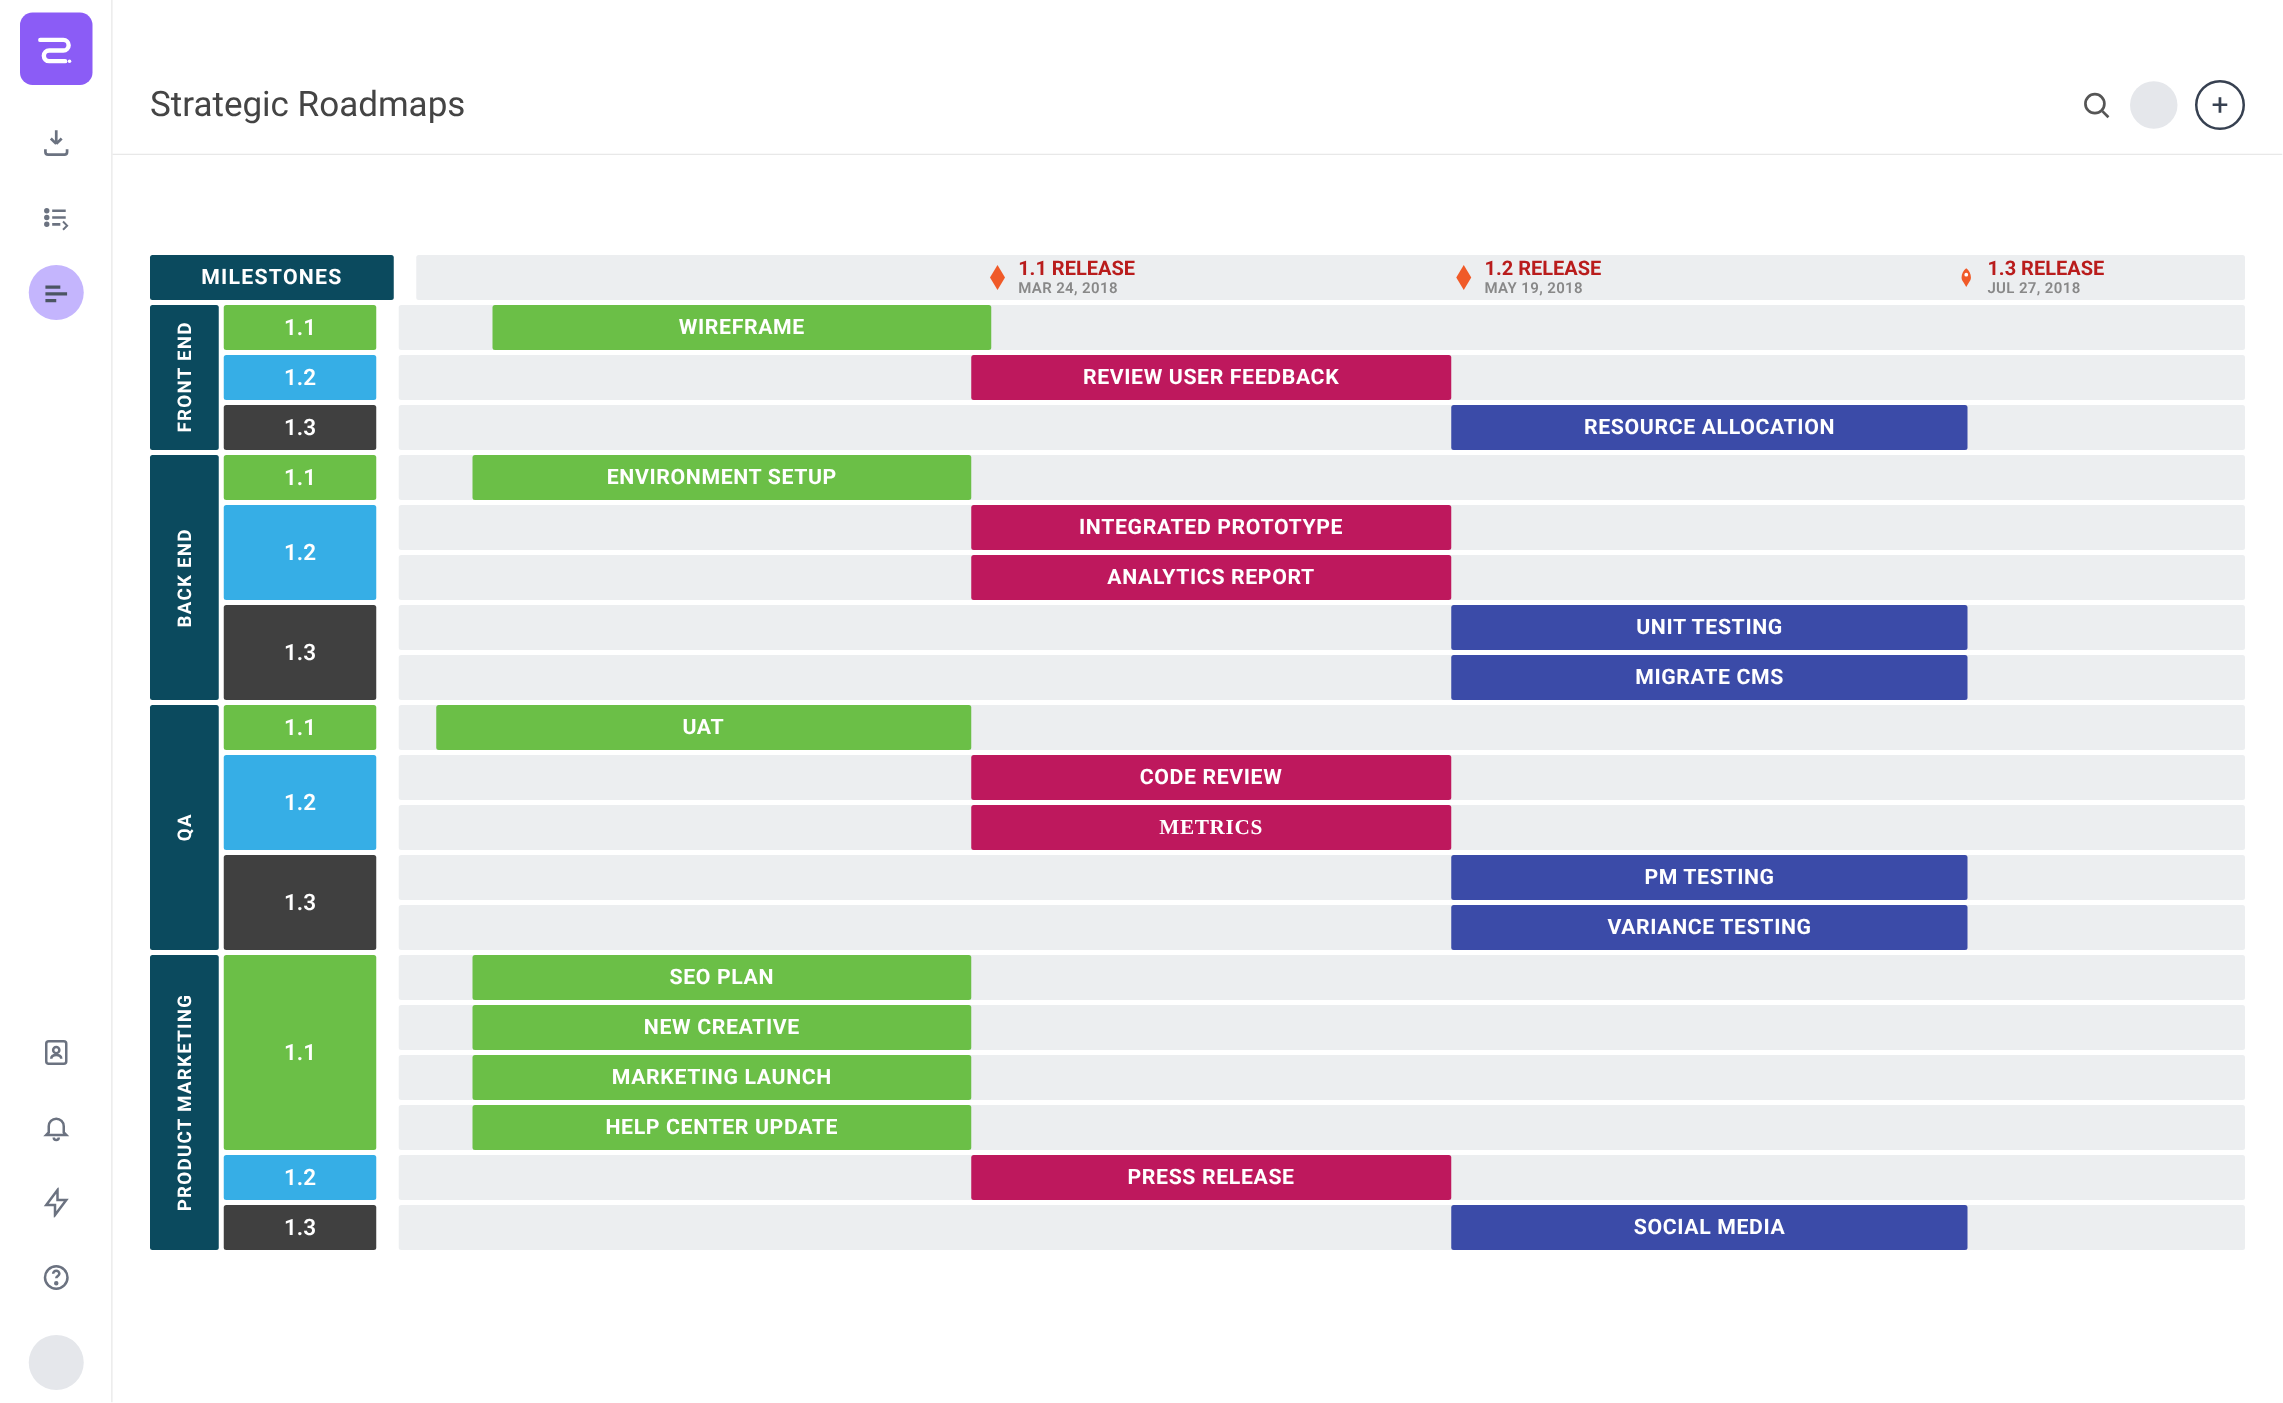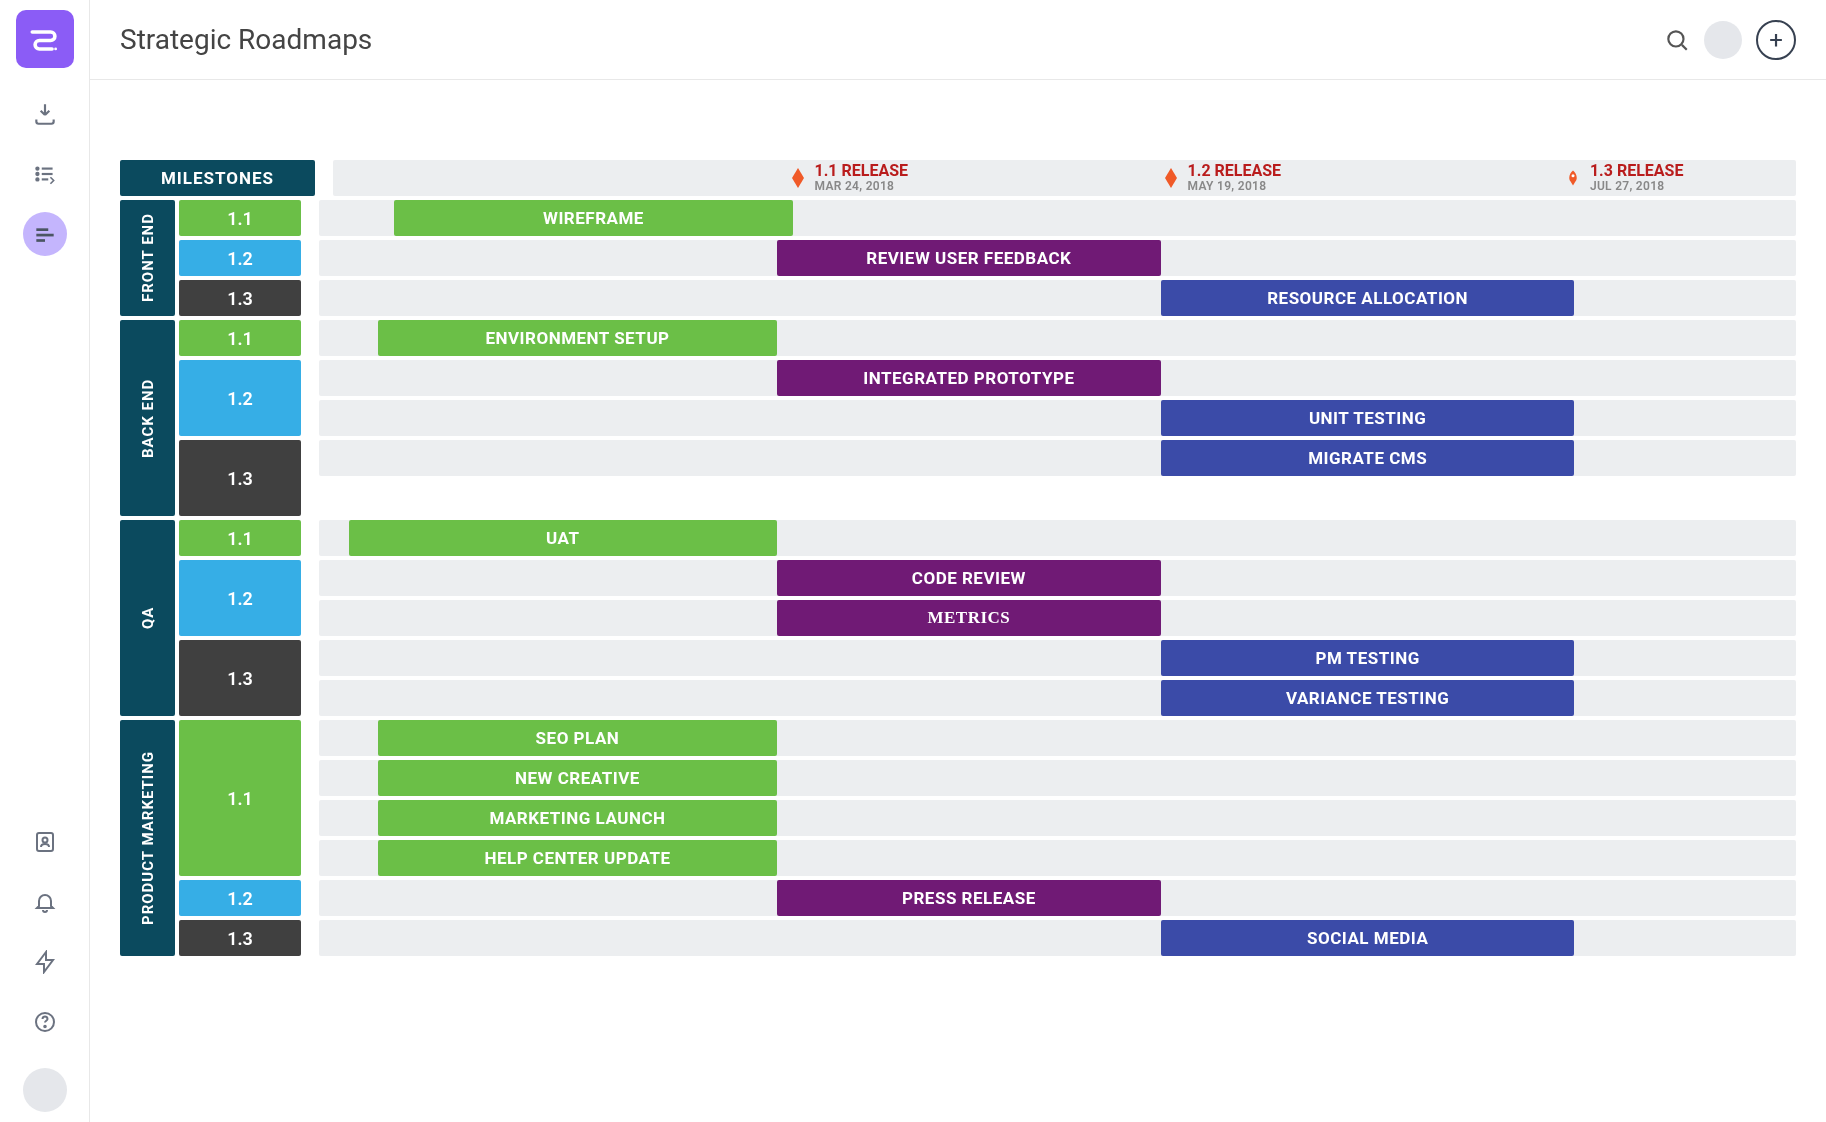--- a/index.html
+++ b/index.html
@@ -12,40 +12,40 @@
 .rail-logo { width: 58px; height: 58px; background: #8b5cf6; border-radius: 10px; display: flex; align-items: center; justify-content: center; color: #fff; font-size: 30px; font-weight: 700; margin-bottom: 24px; }
 .rail-icon { width: 44px; height: 44px; display: flex; align-items: center; justify-content: center; color: #6b7280; margin-bottom: 16px; cursor: pointer; border-radius: 50%; }
 .rail-icon.active { background: #c4b5fd; color: #4b5563; }
 .rail-spacer { flex: 1; }
 .rail-avatar { width: 44px; height: 44px; border-radius: 50%; background: #e5e7eb; margin-top: 8px; }
 
 
 .main { flex: 1; display: flex; flex-direction: column; }
 
 
-.topbar { height: 80px; border-bottom: 1px solid #e8e8e8; display: flex; align-items: center; padding: 0 30px; }
+.topbar { height: 80px; border-bottom: 1px solid #e8e8e8; display: flex; align-items: center; padding: 0 30px; margin-top: 44px; }
 .topbar-title { font-size: 28px; font-weight: 400; color: #444; }
 .topbar-right { margin-left: auto; display: flex; align-items: center; gap: 14px; }
 .topbar-search { color: #555; cursor: pointer; }
 .topbar-avatar { width: 38px; height: 38px; border-radius: 50%; background: #e5e7eb; }
 .topbar-plus { width: 40px; height: 40px; border-radius: 50%; background: #fff; border: 2px solid #374151; display: flex; align-items: center; justify-content: center; font-size: 24px; color: #374151; cursor: pointer; font-weight: 400; }
 
 
 .canvas { padding: 80px 30px 30px 30px; position: relative; }
 .roadmap { position: relative; }
 .side-col { width: 55px; display: flex; align-items: center; justify-content: center; color: #fff; font-weight: 700; font-size: 15px; writing-mode: vertical-rl; transform: rotate(180deg); background: #0b4a5e; letter-spacing: 1px; }
 .vtag { height: 36px; display: flex; align-items: center; justify-content: center; color: #fff; font-weight: 600; font-size: 18px; border-radius: 2px; }
 .vtag.green { background: #6bbf47; }
 .vtag.blue { background: #36aee6; }
 .vtag.navy { background: #404040; }
 
 .track { height: 36px; background: #eceef0; border-radius: 2px; position: relative; }
 .bar { position: absolute; top: 0; bottom: 0; color: #fff; display: flex; align-items: center; justify-content: center; font-weight: 700; font-size: 17px; letter-spacing: 0.5px; border-radius: 2px; }
 .bar.green { background: #6bbf47; }
-.bar.blue { background: #701a75; }
+.bar.blue { background: #be185d; }
 .bar.navy { background: #3b4ba8; }
 
 
 .milestone-header { display: flex; align-items: stretch; margin-bottom: 4px; }
 .milestone-label { width: 195px; height: 36px; background: #0b4a5e; color: #fff; font-weight: 700; font-size: 17px; display: flex; align-items: center; justify-content: center; letter-spacing: 1px; border-radius: 2px; }
 .milestone-track { flex: 1; margin-left: 18px; height: 36px; background: #eceef0; border-radius: 2px; position: relative; }
 .milestone { position: absolute; top: 0; height: 100%; display: flex; align-items: center; gap: 8px; padding-left: 2px; }
 .milestone-marker { width: 18px; height: 28px; display: flex; align-items: center; justify-content: center; }
 .milestone-text { display: flex; flex-direction: column; line-height: 1.05; }
 .milestone-title { font-weight: 700; font-size: 16px; color: #b91c1c; }
@@ -212,20 +212,23 @@
                 <div class="vtag navy" style="height: 76px;">1.3</div>
               </div>
               <div class="lane-tracks">
                 <div class="track">
                   <div class="bar green" style="left: 4%; width: 27%;">ENVIRONMENT SETUP</div>
                 </div>
                 <div class="track">
                   <div class="bar blue" style="left: 31%; width: 26%;">INTEGRATED PROTOTYPE</div>
                 </div>
                 <div class="track">
+                  <div class="bar blue" style="left: 31%; width: 26%;">ANALYTICS REPORT</div>
+                </div>
+                <div class="track">
                   <div class="bar navy" style="left: 57%; width: 28%;">UNIT TESTING</div>
                 </div>
                 <div class="track">
                   <div class="bar navy" style="left: 57%; width: 28%;">MIGRATE CMS</div>
                 </div>
               </div>
             </div>
             <div class="swimlane">
               <div class="side-col" style="height: 196px;">QA</div>
               <div class="lane-versions">

